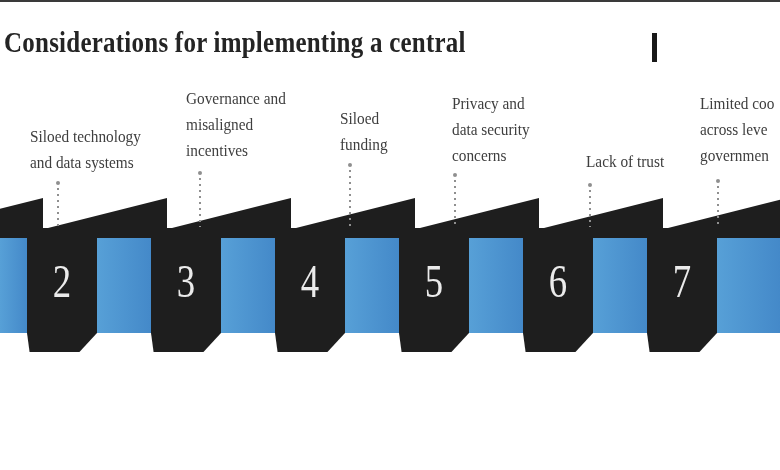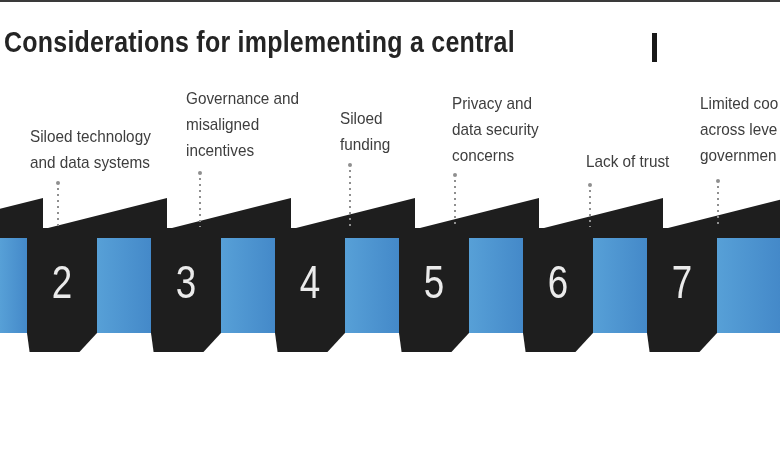--- a/index.html
+++ b/index.html
@@ -1,18 +1,18 @@
 <!DOCTYPE html>
 <html><head>
 <meta charset="utf-8">
 <style>
   html,body { margin:0; padding:0; background:#fff; }
   .stage {
     position:relative; width:780px; height:352px; overflow:hidden;
-    background:#ffffff; font-family:Liberation Sans, sans-serif;
+    background:#ffffff; font-family:Liberation Serif, serif;
   }
   .top-line { position:absolute; left:0; top:0; width:780px; height:2px; background:#3a3a3a; }
   .bottom-line { position:absolute; left:0; top:465px; width:780px; height:2px; background:#ececec; }
   .title {
     position:absolute; left:4px; top:26px; margin:0;
     font-size:29px; font-weight:bold; color:#242424; letter-spacing:0.3px;
     white-space:nowrap; transform:scaleX(0.86); transform-origin:left top;
   }
   .tick { position:absolute; left:652px; top:33px; width:5px; height:29px; background:#191919; }
   .ribbon-svg { position:absolute; left:0; top:0; width:780px; height:470px; }

